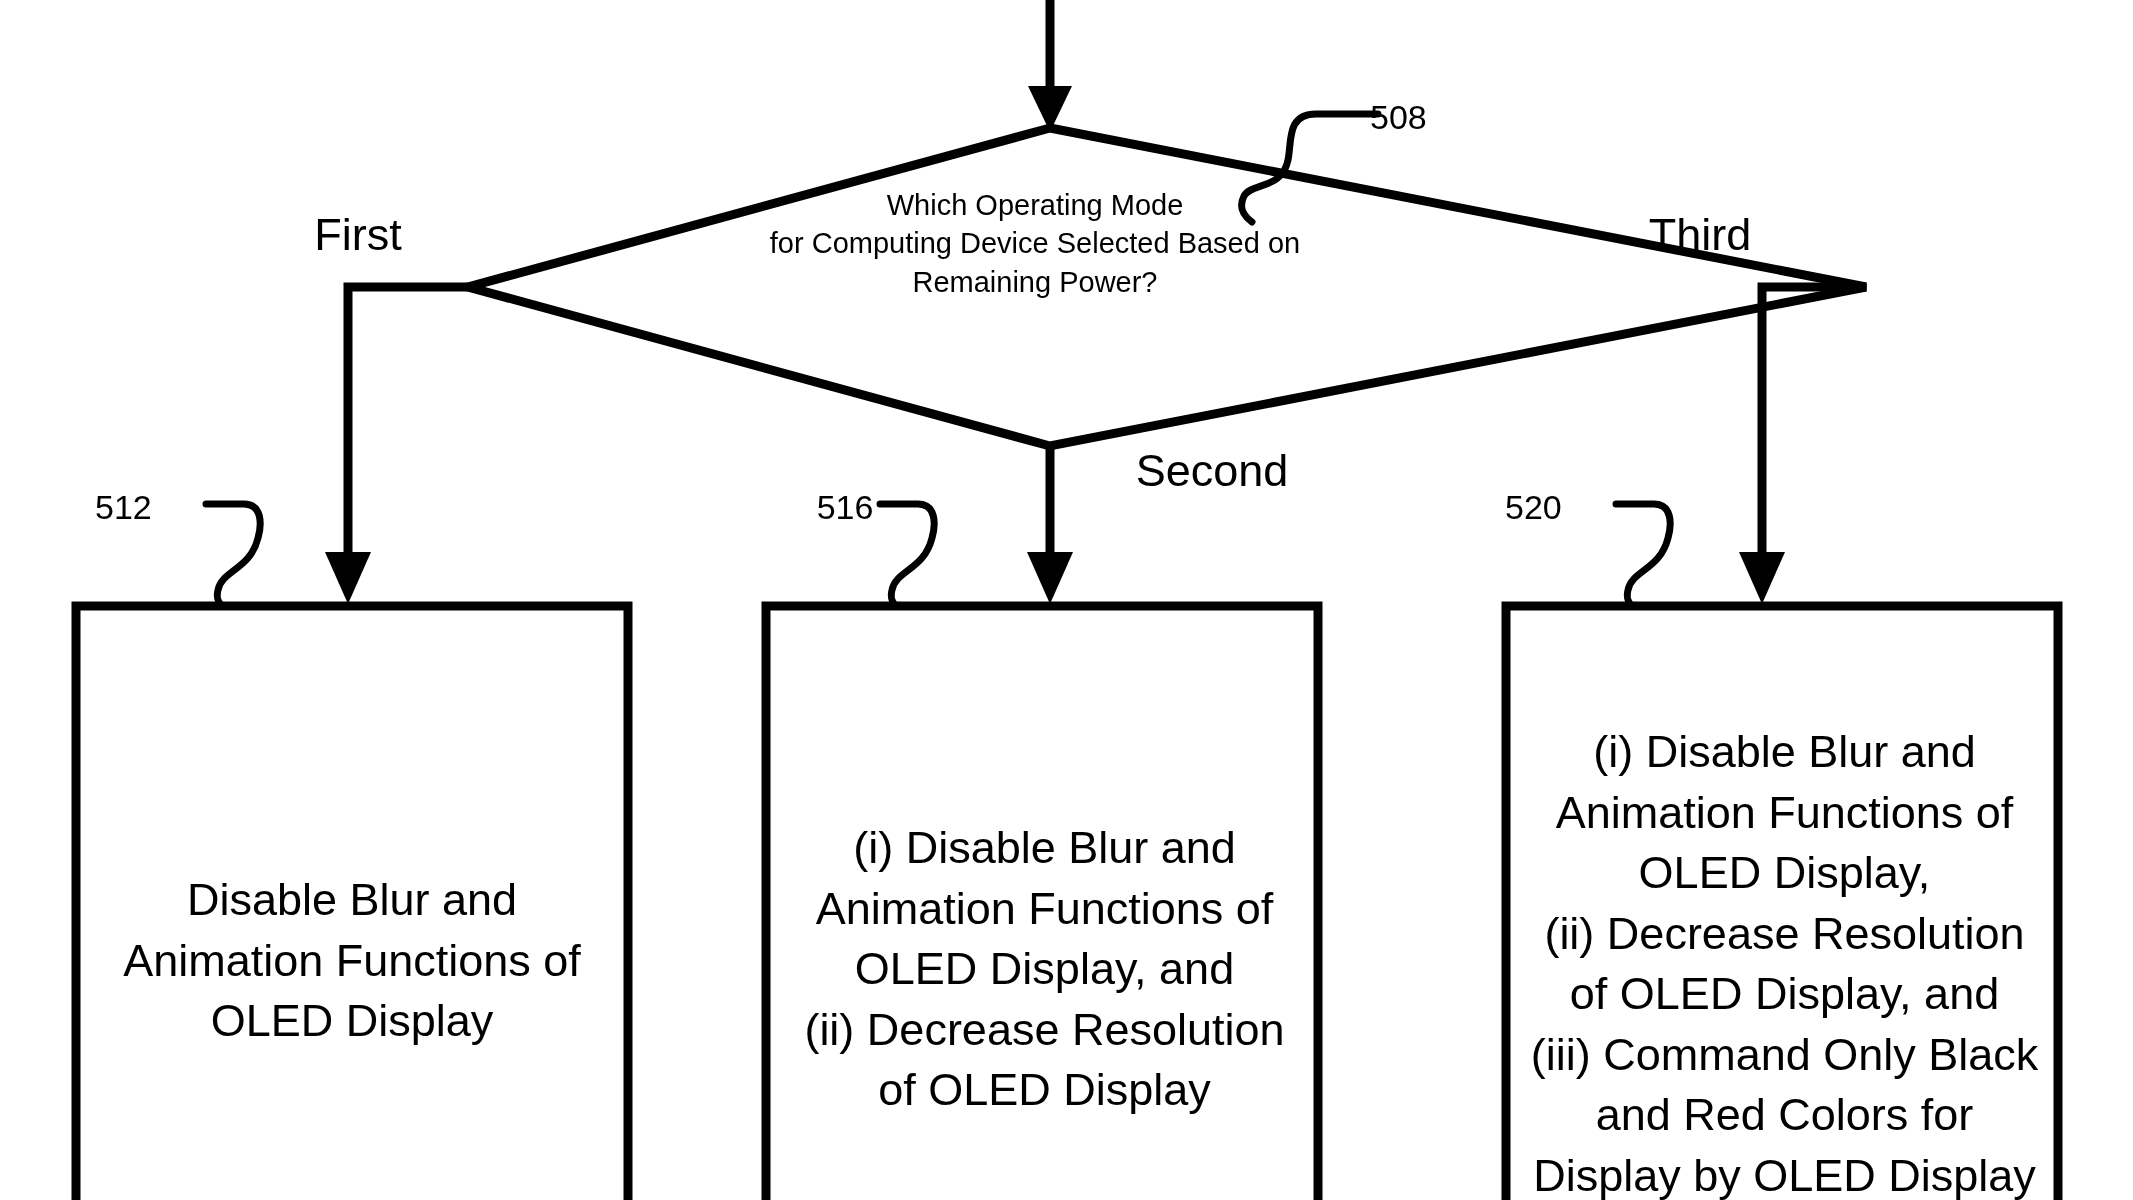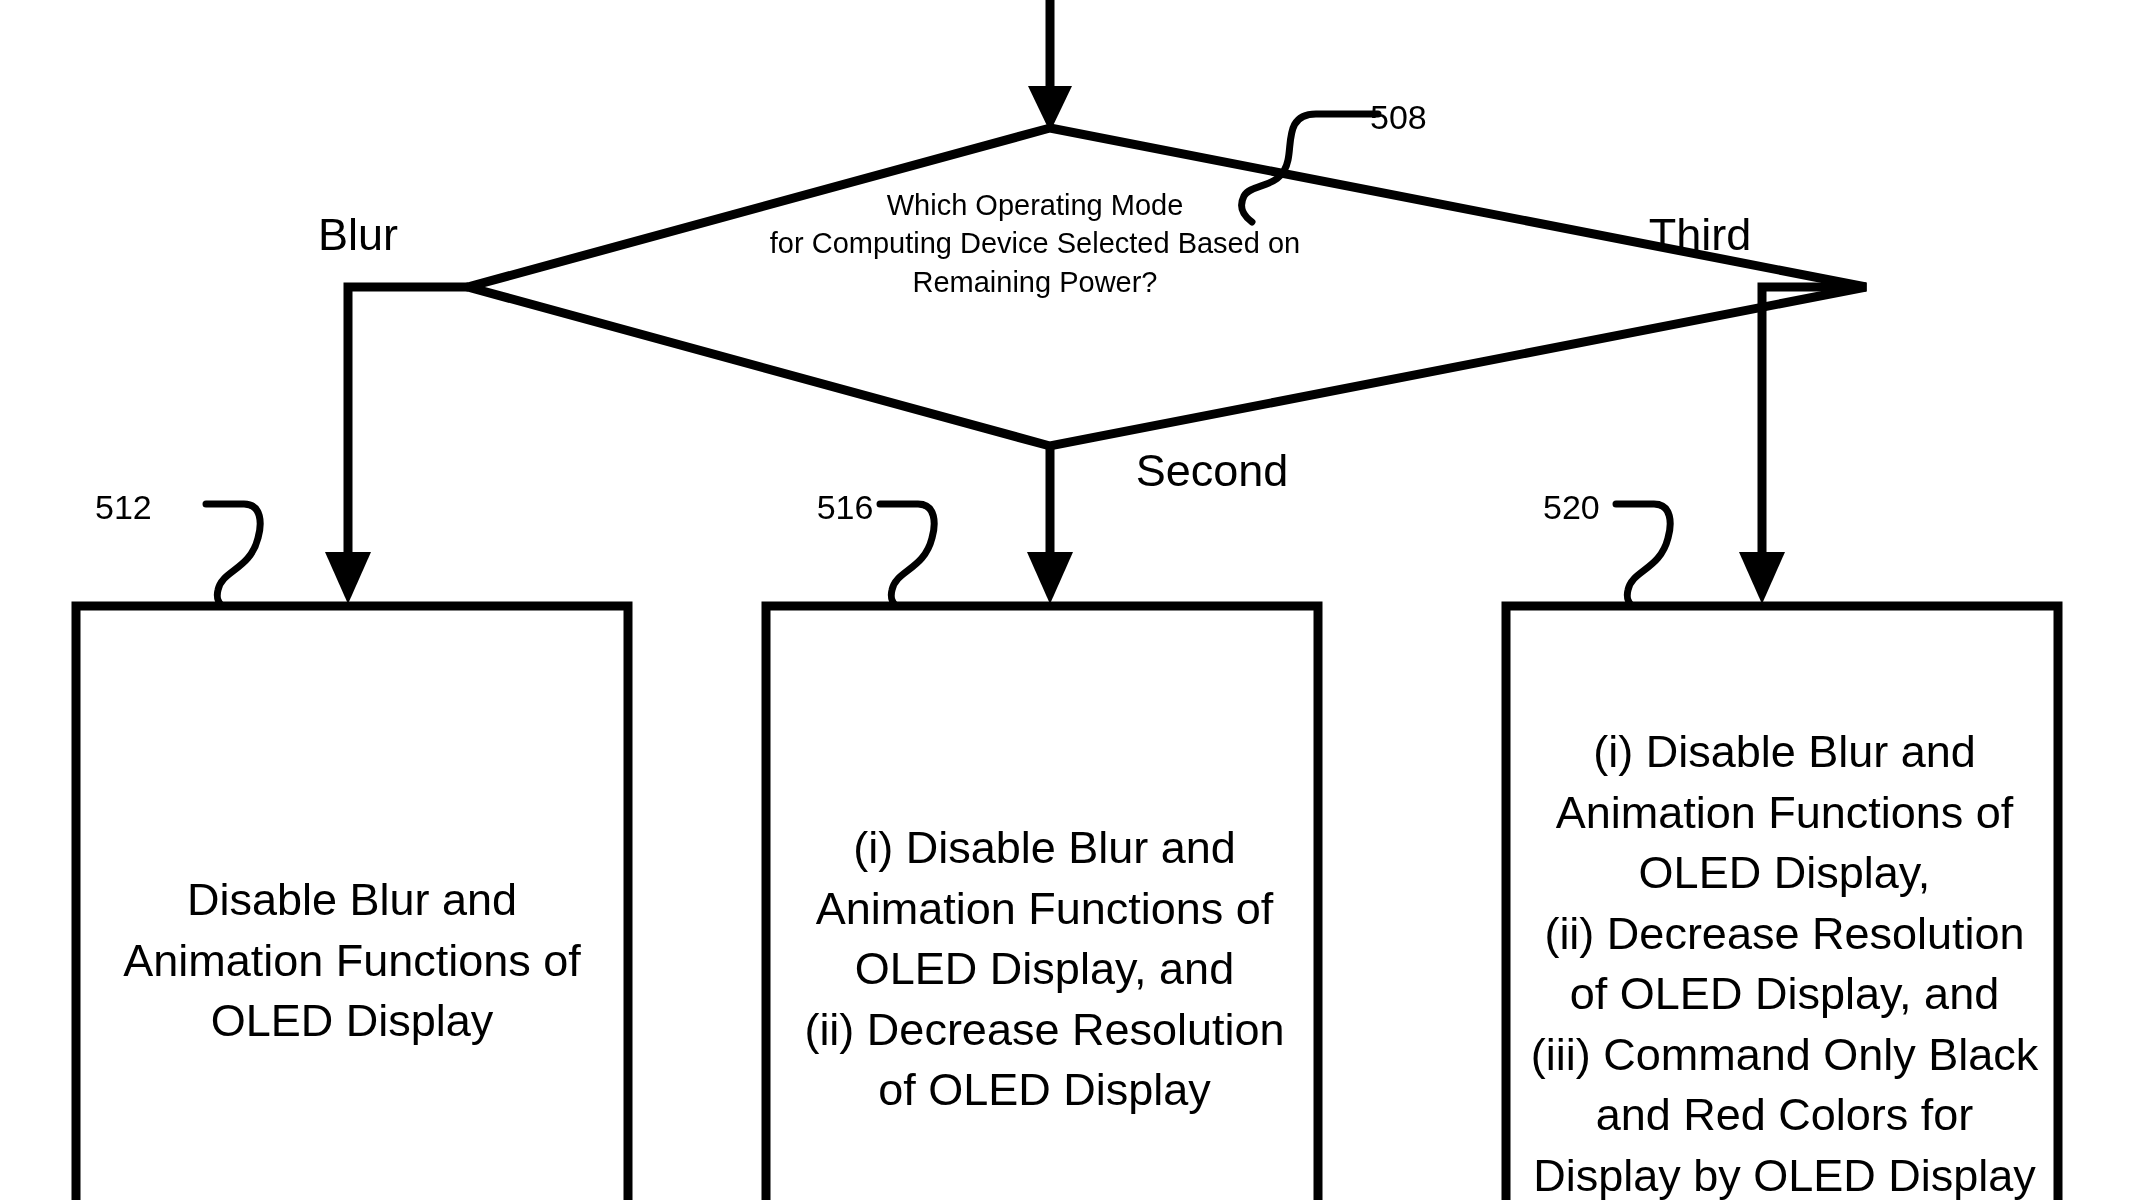--- a/index.html
+++ b/index.html
@@ -46,21 +46,21 @@
   .lbl-second { left: 1062px; top: 442px; text-align: center; width: 300px; }
   .lbl-third  { left: 1580px; top: 206px; }
   .ref-num {
     font-size: 34px;
     width: 150px;
     text-align: left;
   }
   .ref-508 { left: 1370px; top: 95px; }
   .ref-512 { left: 95px;   top: 485px; }
   .ref-516 { left: 770px;  top: 485px; text-align: center; }
-  .ref-520 { left: 1505px; top: 485px; margin-left: 38px; }
+  .ref-520 { left: 1505px; top: 485px; }
   .box-text {
     font-size: 45px;
     line-height: 1.345;
   }
   .box-text-1 { left: 82px;   top: 870px; width: 540px; }
   .box-text-2 { left: 772px;  top: 818px; width: 545px; }
   .box-text-3 { left: 1512px; top: 722px; width: 545px; }
 </style>
 </head>
 <body>
@@ -109,21 +109,21 @@
 
   <div class="txt decision-text">Which Operating Mode
 for Computing Device Selected Based on
 Remaining Power?</div>
 
   <div class="txt ref-num ref-508">508</div>
   <div class="txt ref-num ref-512">512</div>
   <div class="txt ref-num ref-516">516</div>
   <div class="txt ref-num ref-520">520</div>
 
-  <div class="txt branch-label lbl-first">Blur</div>
+  <div class="txt branch-label lbl-first">First</div>
   <div class="txt branch-label lbl-second">Second</div>
   <div class="txt branch-label lbl-third">Third</div>
 
   <div class="txt box-text box-text-1">Disable Blur and
 Animation Functions of
 OLED Display</div>
   <div class="txt box-text box-text-2">(i) Disable Blur and
 Animation Functions of
 OLED Display, and
 (ii) Decrease Resolution

